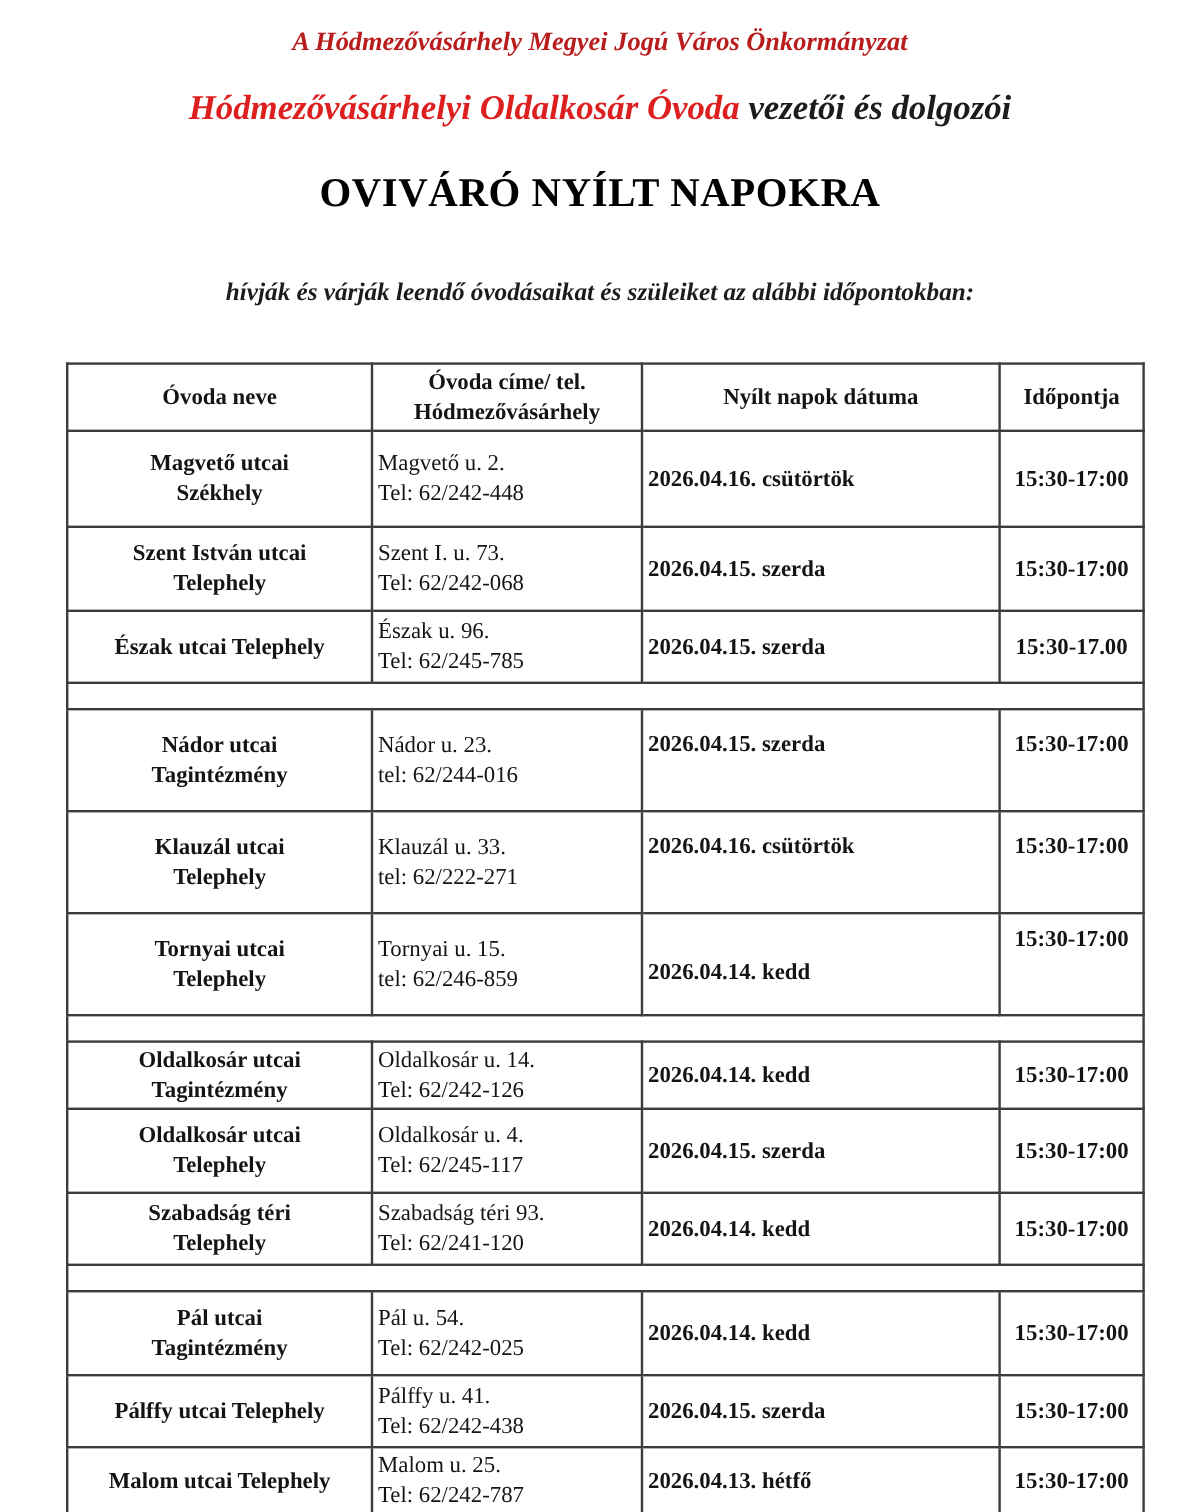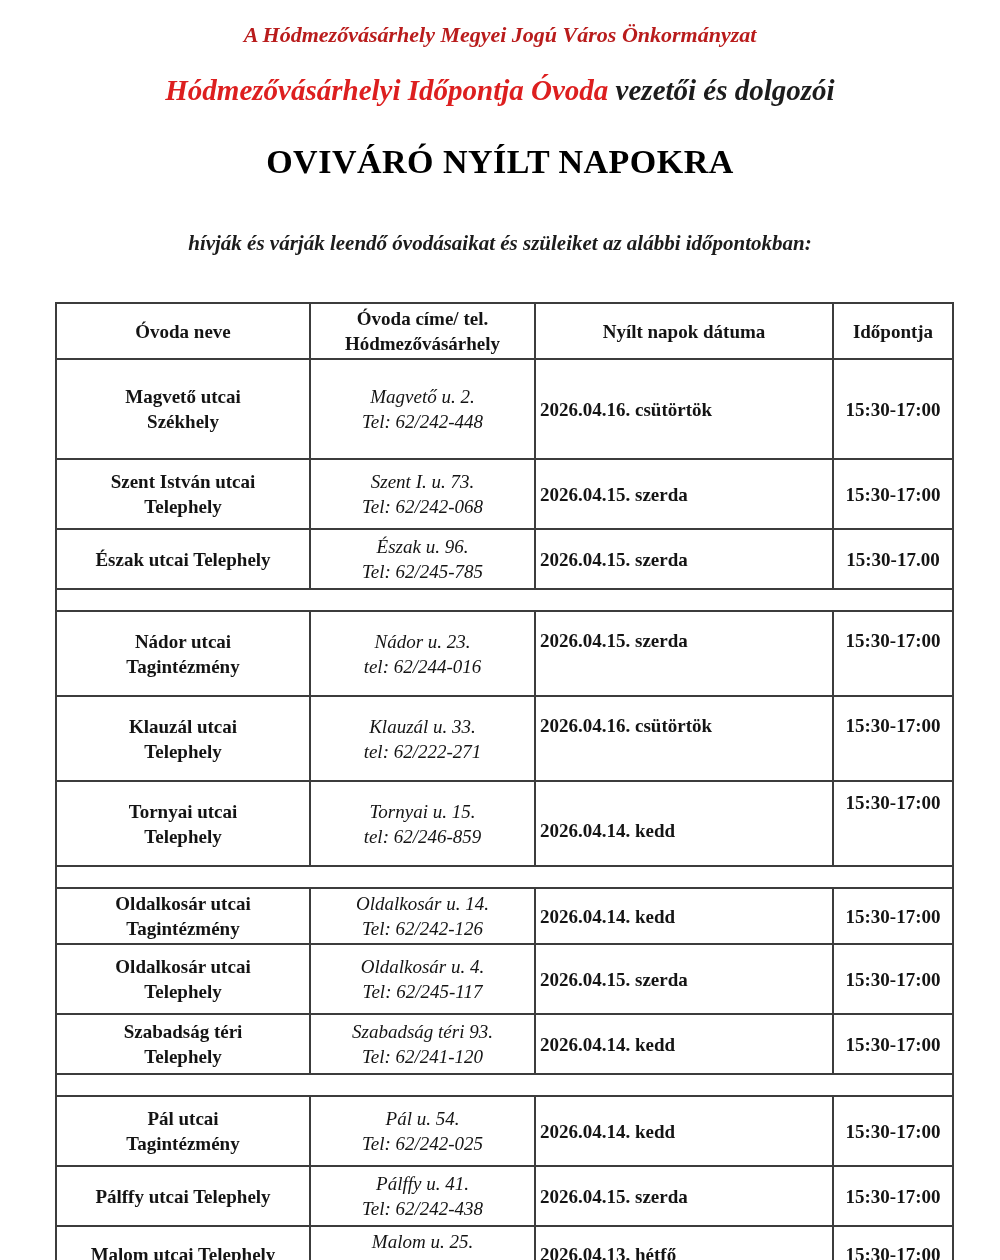--- a/index.html
+++ b/index.html
@@ -58,30 +58,30 @@
   }
   th.col-header{
     font-weight:bold;text-align:center;
     white-space:pre-line;
     height:56px;
   }
   td.cell-name{
     font-weight:bold;text-align:center;white-space:pre-line;
   }
   td.cell-address{
-    font-weight:normal;text-align:center;white-space:pre-line;font-style:italic;
+    font-weight:normal;white-space:pre-line;
   }
   td.cell-date{
     font-weight:bold;text-align:left;padding-left:14px;
   }
   td.cell-time{
     font-weight:bold;text-align:center;
   }
 
-  tr.h80{height:100px;}
+  tr.h80{height:80px;}
   tr.h58{height:70px;}
   tr.h60{height:60px;}
   tr.h85{height:85px;}
   tr.h55{height:55px;}
   tr.h48{height:50px;border-radius:25px;}
 
   tr.spacer td{
     height:22px;
     border-left:2px solid #3c3c3c;
     border-right:2px solid #3c3c3c;
@@ -95,21 +95,21 @@
   tr.vt-time td.cell-time{vertical-align:top;padding-top:8px;}
   tr.vt-time td.cell-date{vertical-align:bottom;padding-bottom:22px;}
 </style>
 </head>
 <body>
 
 <div class="page">
 
   <div class="line1">A Hódmezővásárhely Megyei Jogú Város Önkormányzat</div>
 
-  <div class="line2"><span class="org-red">Hódmezővásárhelyi Időpontja Óvoda</span><span> vezetői és dolgozói</span></div>
+  <div class="line2"><span class="org-red">Hódmezővásárhelyi Oldalkosár Óvoda</span><span> vezetői és dolgozói</span></div>
 
   <div class="main-title">OVIVÁRÓ NYÍLT NAPOKRA</div>
 
   <div class="invite">hívják és várják leendő óvodásaikat és szüleiket az alábbi időpontokban:</div>
 
   <table class="schedule">
     <colgroup>
         <col class="c1">
         <col class="c2">
         <col class="c3">

